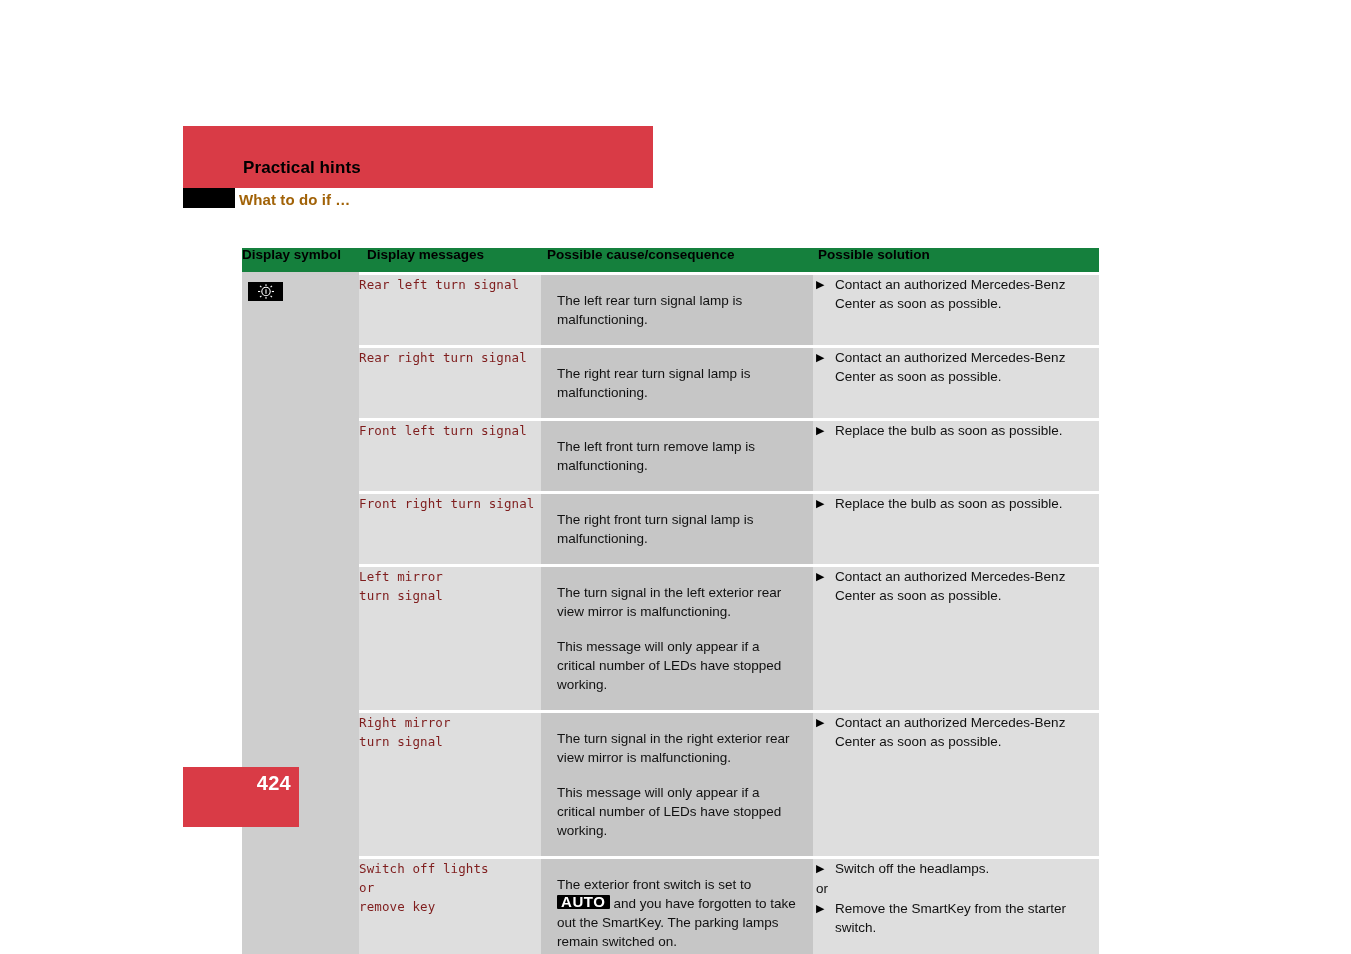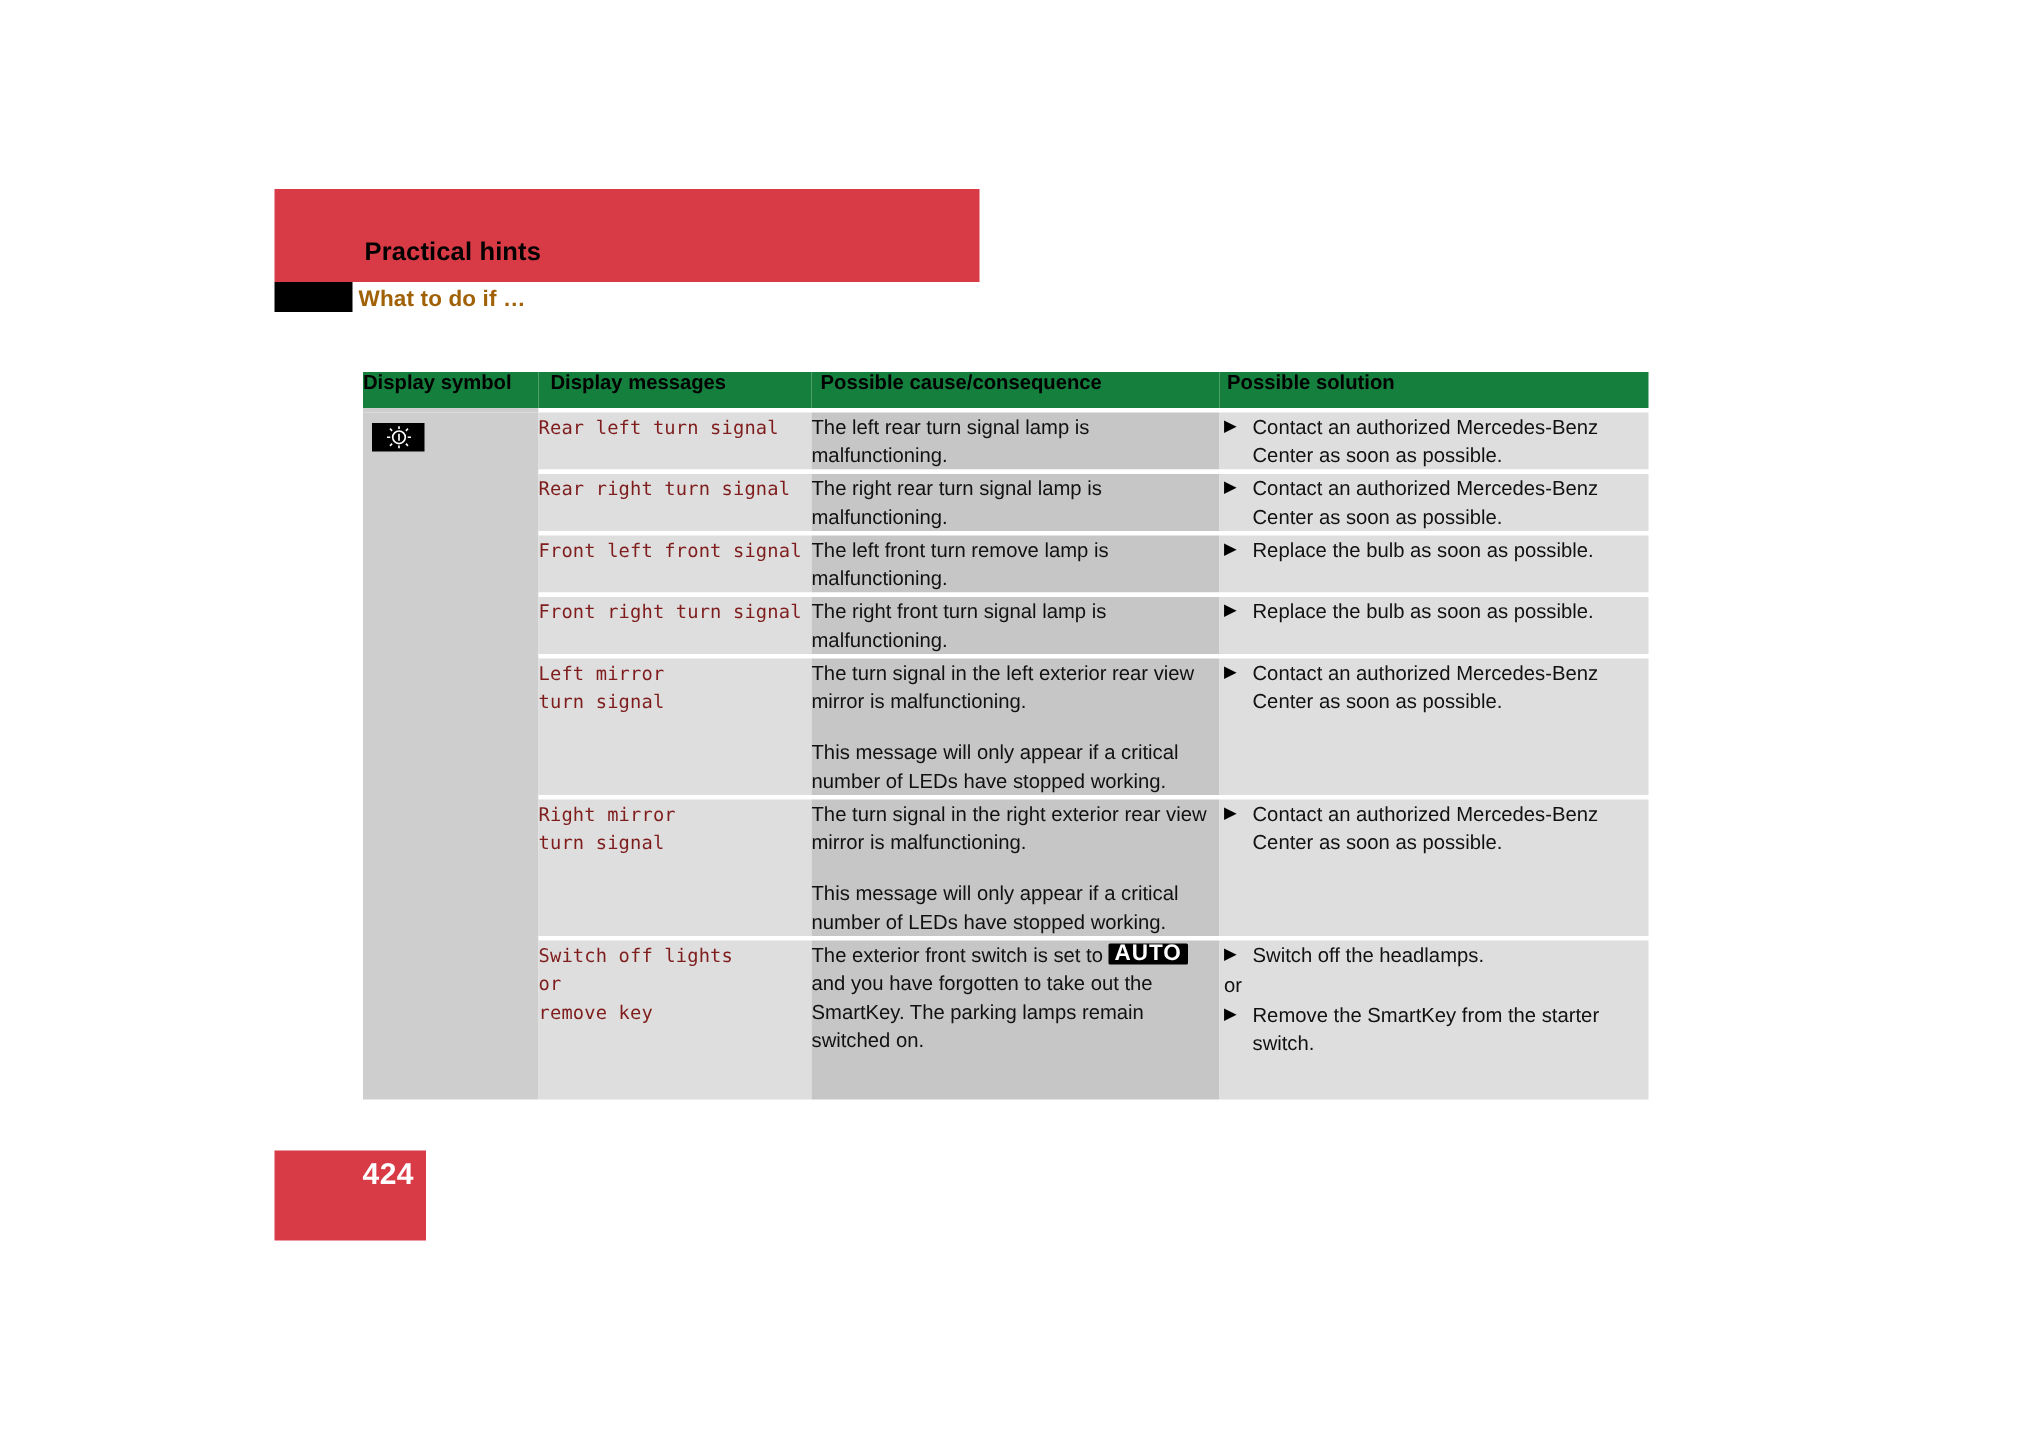--- a/index.html
+++ b/index.html
@@ -100,21 +100,21 @@
     color: #7f1d1d;
     padding: 6px 6px 9px 8px;
     letter-spacing: 0.1px;
   }
   .cause-cell {
     font-size: 13.5px;
     line-height: 19px;
     color: #111111;
     padding: 6px 8px 9px 6px;
   }
-  .cause-cell p { margin: 0; }
+  .cause-cell p { margin: 16px; }
   .cause-cell p + p { margin-top: 15px; }
 
   .sol-cell {
     font-size: 13.5px;
     line-height: 19px;
     color: #111111;
     padding: 6px 6px 9px 5px;
   }
   .sol-item {
     display: flex;
@@ -160,21 +160,21 @@
     line-height: 11px;
     vertical-align: 1px;
     border-radius: 1px;
   }
 
   
   .page-block {
     position: absolute;
     left: 183px;
     top: 767px;
-    width: 101px;
+    width: 116px;
     height: 60px;
     background: #d93b46;
   }
   .page-num {
     position: absolute;
     right: 8px;
     top: 5px;
     font-size: 20px;
     font-weight: bold;
     color: #ffffff;
@@ -264,21 +264,21 @@
         </div>
       </td>
     </tr>
 
     <tr class="sep">
       <td></td>
         <td></td>
         <td></td>
     </tr>
     <tr>
-      <td class="col-msg msg-cell">Front left front signal</td>
+      <td class="col-msg msg-cell">Front left turn signal</td>
       <td class="col-cause cause-cell">
         <p>The left front turn remove lamp is malfunctioning.</p>
       </td>
       <td class="col-sol sol-cell">
         <div class="sol-item">
           <span class="sol-bullet">▶</span>
           <span class="sol-text">Replace the bulb as soon as possible.</span>
         </div>
       </td>
     </tr>

